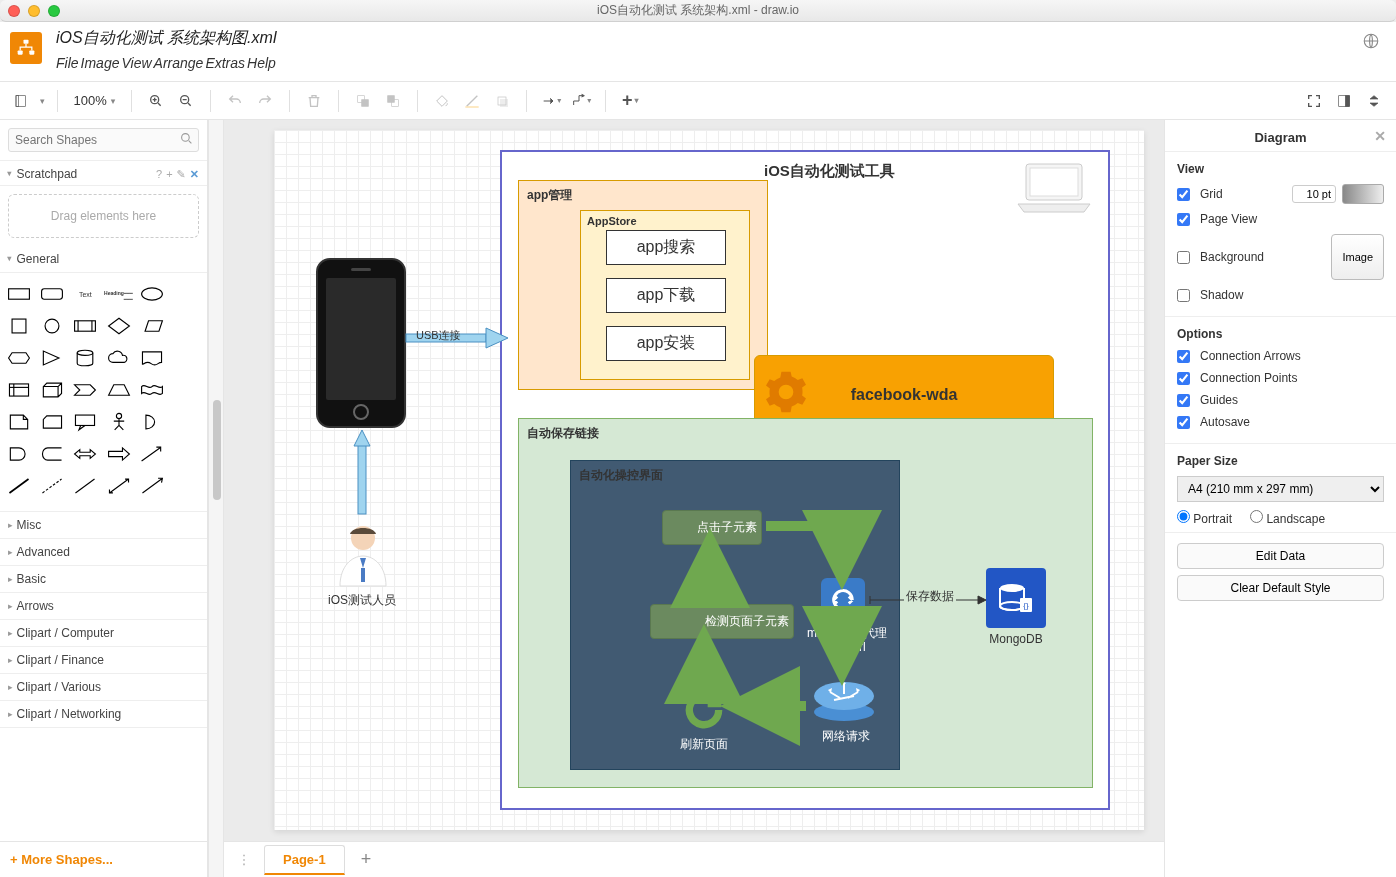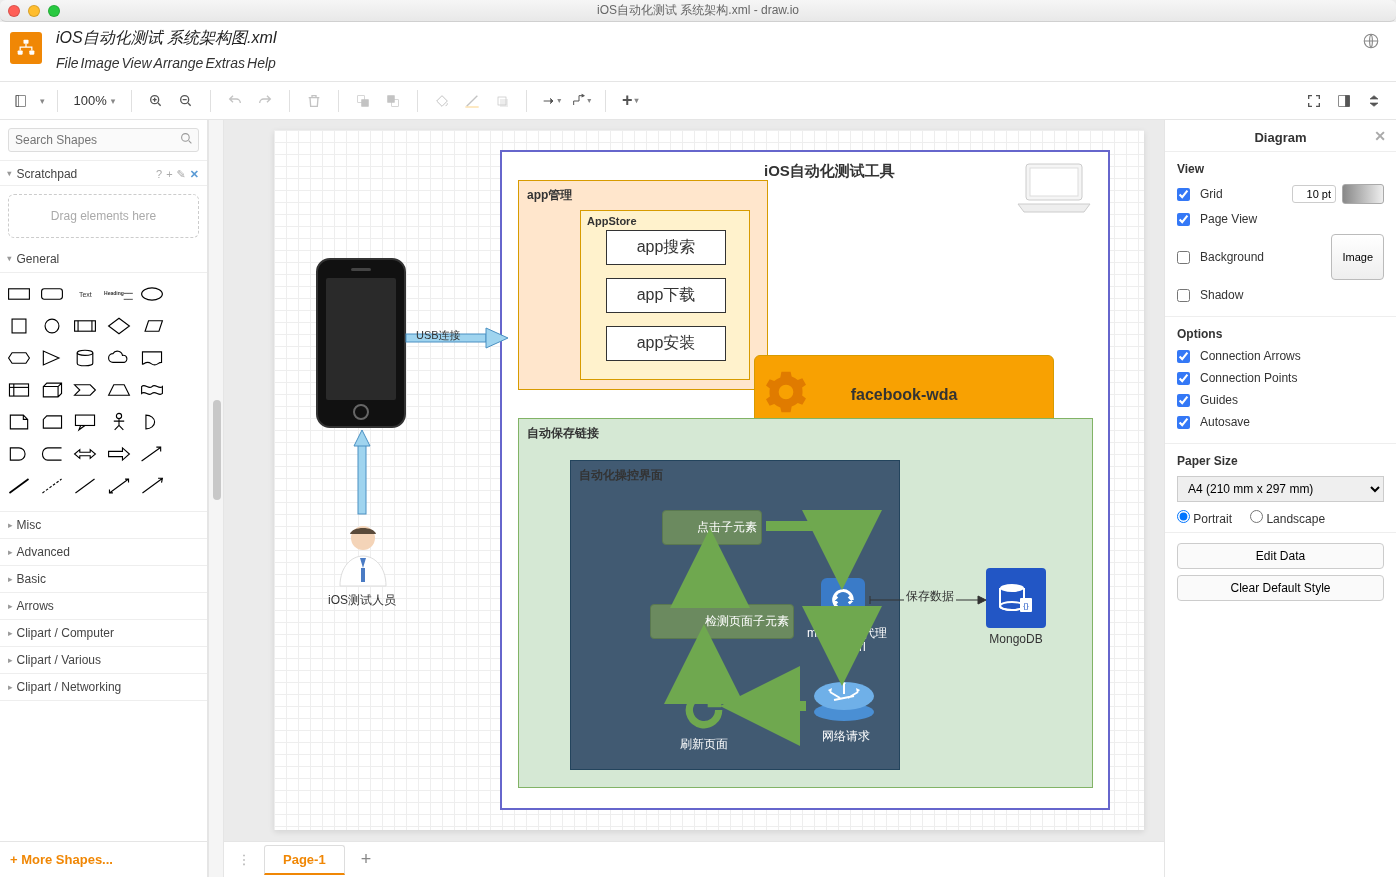--- a/index.html
+++ b/index.html
@@ -467,20 +467,21 @@
             </svg>
           </div>
         <div class="shape-cell"></div>
       </div>
       <div class="collapsed-list">
         <div class="section-header collapsed">Misc</div>
         <div class="section-header collapsed">Advanced</div>
         <div class="section-header collapsed">Basic</div>
         <div class="section-header collapsed">Arrows</div>
         <div class="section-header collapsed">Clipart / Computer</div>
+        <div class="section-header collapsed">Clipart / Finance</div>
         <div class="section-header collapsed">Clipart / Various</div>
         <div class="section-header collapsed">Clipart / Networking</div>
       </div>
     </div>
     <div class="more-shapes">+ More Shapes...</div>
   </div>
 
   <div class="vscroll-hint">
       <div class="vscroll-thumb"></div>
     </div>

